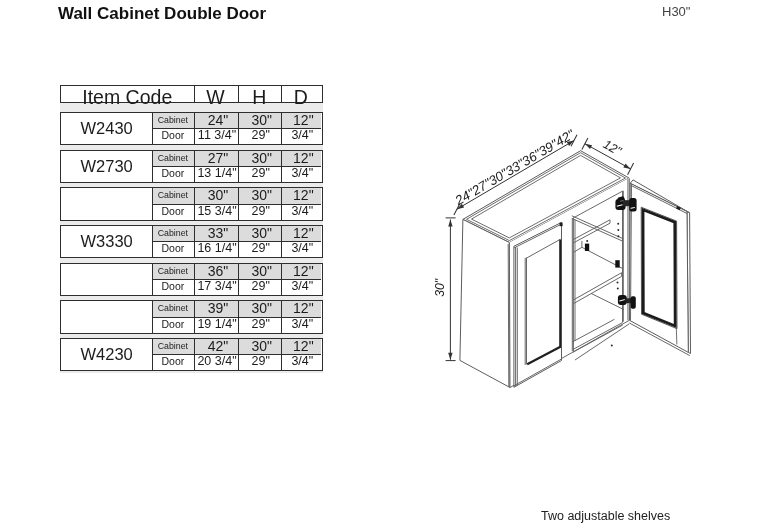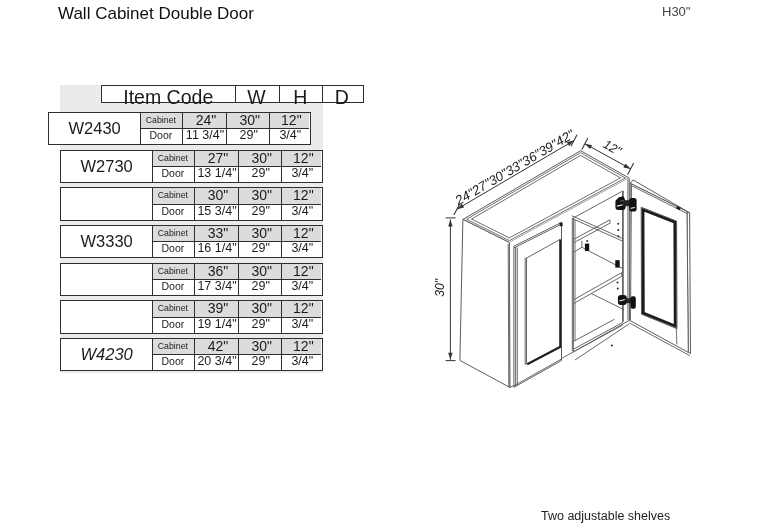--- a/index.html
+++ b/index.html
@@ -7,34 +7,34 @@
 .v{position:absolute;width:1.3px;background:#2e2e2e}
 .h{position:absolute;height:1.2px;background:#2e2e2e}
 .t{position:absolute;top:0;text-align:center;white-space:nowrap;line-height:19px;height:100%}
 .code{font-size:16.5px}
 .labc{font-size:8.8px}
 .labd{font-size:10.5px}
 .valc{font-size:14px;padding-left:5px}
 .vald{font-size:12.5px;padding-left:3px}
 </style></head>
 <body>
-<div style="position:absolute;left:58px;top:4px;font-size:17px;font-weight:normal;color:#111">Wall Cabinet Double Door</div>
+<div style="position:absolute;left:58px;top:4px;font-size:17px;font-weight:bold;color:#111">Wall Cabinet Double Door</div>
 <div style="position:absolute;left:662px;top:4px;font-size:13px;color:#444">H30"</div>
 <div style="position:absolute;left:541px;top:509px;font-size:12.5px;color:#222">Two adjustable shelves</div>
 <div style="position:absolute;left:60.0px;top:85px;width:262.5px;height:288px;background:#ebebeb"></div>
-<div class="box" style="left:60.0px;top:85px;width:262.5px;height:18px;margin-left:41px;">
+<div class="box" style="left:60.0px;top:85px;width:262.5px;height:18px;">
     <div class="v" style="left:132.5px;top:0;height:100%;"></div>
     <div class="v" style="left:176.5px;top:0;height:100%;"></div>
     <div class="v" style="left:220.0px;top:0;height:100%;"></div>
     <div class="t" style="left:0;width:132.5px;font-size:19.5px;line-height:23px;">Item Code</div>
     <div class="t" style="left:132.5px;width:44.0px;font-size:19.5px;line-height:23px;">W</div>
     <div class="t" style="left:176.5px;width:43.5px;font-size:19.5px;line-height:23px;">H</div>
     <div class="t" style="left:220.0px;width:39.69999999999999px;font-size:19.5px;line-height:23px;">D</div>
   </div>
-<div class="box" style="left:48px;top:111.90px;width:262.5px;height:33.4px;">
+<div class="box" style="left:60.0px;top:111.90px;width:262.5px;height:33.4px;">
     <div style="position:absolute;left:91.2px;top:0;width:168.5px;height:15.30px;background:#dcdcdc"></div>
     <div class="v" style="left:91.2px;top:0;height:100%;"></div>
     <div class="v" style="left:132.5px;top:0;height:100%;"></div>
     <div class="v" style="left:176.5px;top:0;height:100%;"></div>
     <div class="v" style="left:220.0px;top:0;height:100%;"></div>
     <div class="h" style="left:91.2px;top:15.30px;width:168.5px;"></div>
     <div class="t code" style="left:0;width:91.2px;height:30.6px;line-height:30.6px;">W2430</div>
     <div class="t labc" style="left:91.2px;width:41.3px;height:15.3px;line-height:15.3px;">Cabinet</div>
     <div class="t labd" style="left:91.2px;top:15.3px;width:41.3px;height:15.3px;line-height:15.3px;">Door</div>
     <div class="t valc" style="left:132.5px;width:44.0px;height:15.3px;line-height:15.3px;">24"</div>
@@ -126,21 +126,21 @@
     <div class="t valc" style="left:220.0px;width:39.69999999999999px;height:15.3px;line-height:15.3px;">12"</div>
     <div class="t vald" style="left:220.0px;top:15.3px;width:39.69999999999999px;height:15.3px;line-height:15.3px;">3/4"</div>
   </div>
 <div class="box" style="left:60.0px;top:337.92px;width:262.5px;height:33.4px;">
     <div style="position:absolute;left:91.2px;top:0;width:168.5px;height:15.30px;background:#dcdcdc"></div>
     <div class="v" style="left:91.2px;top:0;height:100%;"></div>
     <div class="v" style="left:132.5px;top:0;height:100%;"></div>
     <div class="v" style="left:176.5px;top:0;height:100%;"></div>
     <div class="v" style="left:220.0px;top:0;height:100%;"></div>
     <div class="h" style="left:91.2px;top:15.30px;width:168.5px;"></div>
-    <div class="t code" style="left:0;width:91.2px;height:30.6px;line-height:30.6px;font-style:italic;">W4230</div>
+    <div class="t code" style="left:0;width:91.2px;height:30.6px;line-height:30.6px;">W4230</div>
     <div class="t labc" style="left:91.2px;width:41.3px;height:15.3px;line-height:15.3px;">Cabinet</div>
     <div class="t labd" style="left:91.2px;top:15.3px;width:41.3px;height:15.3px;line-height:15.3px;">Door</div>
     <div class="t valc" style="left:132.5px;width:44.0px;height:15.3px;line-height:15.3px;">42"</div>
     <div class="t vald" style="left:132.5px;top:15.3px;width:44.0px;height:15.3px;line-height:15.3px;">20 3/4"</div>
     <div class="t valc" style="left:176.5px;width:43.5px;height:15.3px;line-height:15.3px;">30"</div>
     <div class="t vald" style="left:176.5px;top:15.3px;width:43.5px;height:15.3px;line-height:15.3px;">29"</div>
     <div class="t valc" style="left:220.0px;width:39.69999999999999px;height:15.3px;line-height:15.3px;">12"</div>
     <div class="t vald" style="left:220.0px;top:15.3px;width:39.69999999999999px;height:15.3px;line-height:15.3px;">3/4"</div>
   </div>
 <svg width="762" height="530" viewBox="0 0 762 530" style="position:absolute;left:0;top:0">

